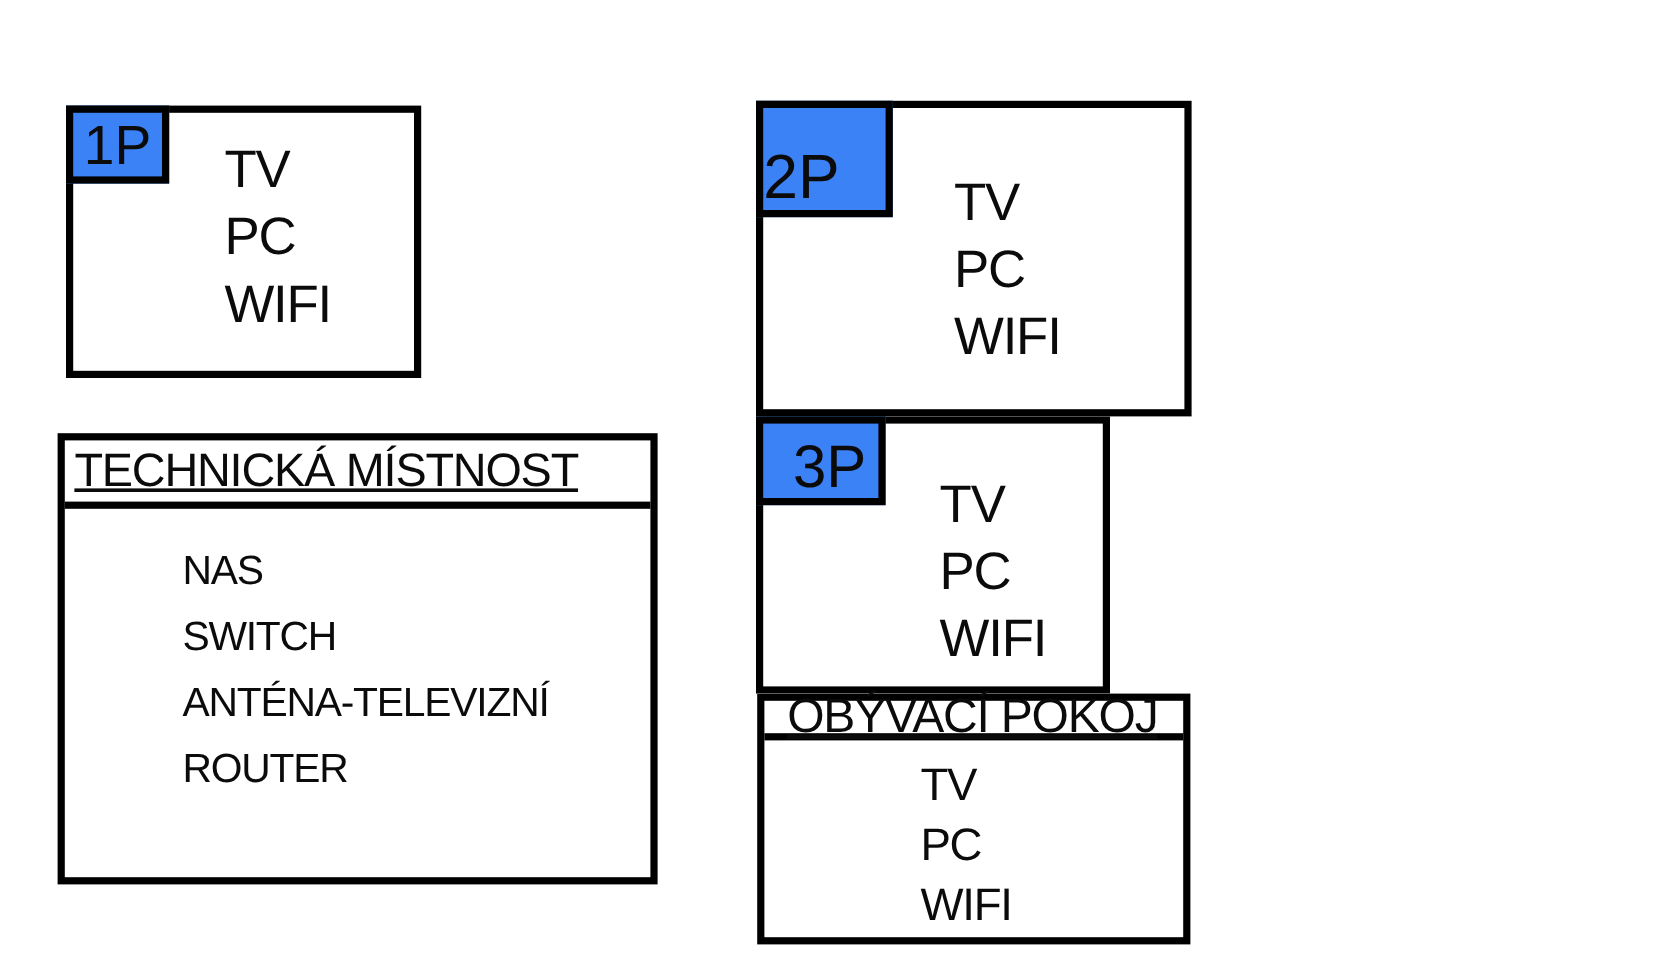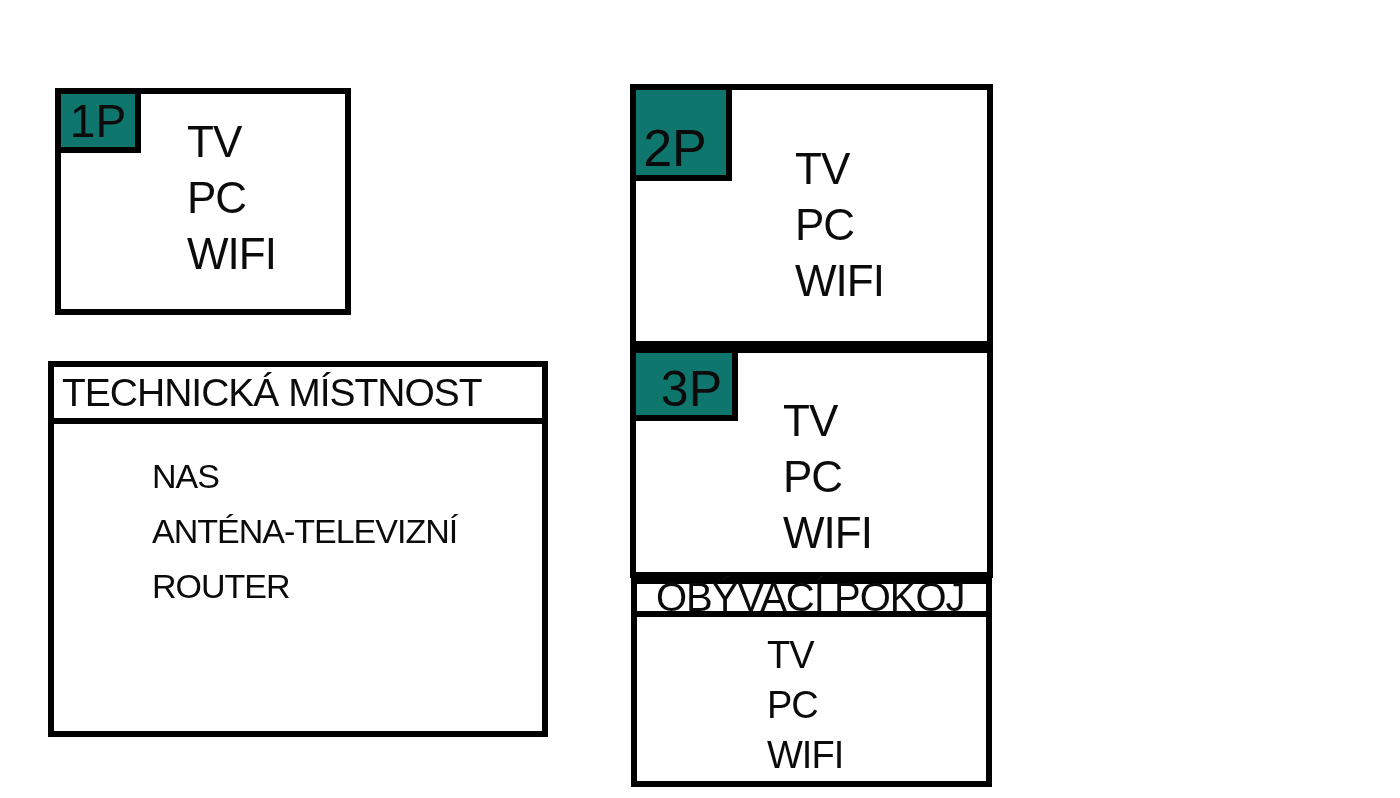--- a/index.html
+++ b/index.html
@@ -17,57 +17,58 @@
   }
   .room {
     position: absolute;
     border: 6px solid #000000;
     background: #ffffff;
   }
   
   .r1p   { left: 55px;  top: 88px;  width: 296px; height: 227px; }
   .rtech { left: 48px;  top: 361px; width: 500px; height: 376px; }
   .r2p   { left: 630px; top: 84px;  width: 363px; height: 263px; }
-  .r3p   { left: 630px; top: 347px; width: 363px; height: 231px; }
+  .r3p   { left: 630px; top: 347px; width: 295px; height: 231px; }
   .rliv  { left: 631px; top: 578px; width: 361px; height: 209px; }
 
   
   .corner-label {
     position: absolute;
     left: -6px; top: -6px;
     border: 6px solid #000000;
-    background: #0f766e;
+    background: #3b82f6;
     display: flex;
     line-height: 1;
   }
   .r1p .corner-label {
     width: 86px; height: 65px;
     align-items: center; justify-content: center;
     font-size: 46px;
   }
   .r2p .corner-label {
-    width: 102px; height: 97px;
-    align-items: flex-end; justify-content: center;
+    width: 114px; height: 97px;
+    align-items: flex-end; justify-content: flex-start;
     padding: 0 12px 1px 0;
     font-size: 52px;
   }
   .r3p .corner-label {
     width: 108px; height: 74px;
     align-items: flex-end; justify-content: flex-end;
     padding: 0 10px 1px 0;
     font-size: 50px;
   }
 
   
   .band-header {
     border-bottom: 6px solid #000000;
     display: flex;
     align-items: center;
     white-space: nowrap;
     letter-spacing: -1px;
+    text-decoration: underline;
   }
   .rtech .band-header { height: 57px; font-size: 39px; padding-left: 8px; }
   .rliv  .band-header { height: 33px; font-size: 40px; padding-left: 19px; }
 
   
   .items {
     position: absolute;
     letter-spacing: -1px;
     white-space: nowrap;
   }
@@ -92,20 +93,21 @@
       <div>WIFI</div>
     </div>
   </section>
 
   <section class="room rtech">
     <header class="band-header">
       <span>TECHNICKÁ MÍSTNOST</span>
     </header>
     <div class="items">
       <div>NAS</div>
+      <div>SWITCH</div>
       <div>ANTÉNA-TELEVIZNÍ</div>
       <div>ROUTER</div>
     </div>
   </section>
 
   <section class="room r2p">
     <div class="corner-label">
       <span>2P</span>
     </div>
     <div class="items">

